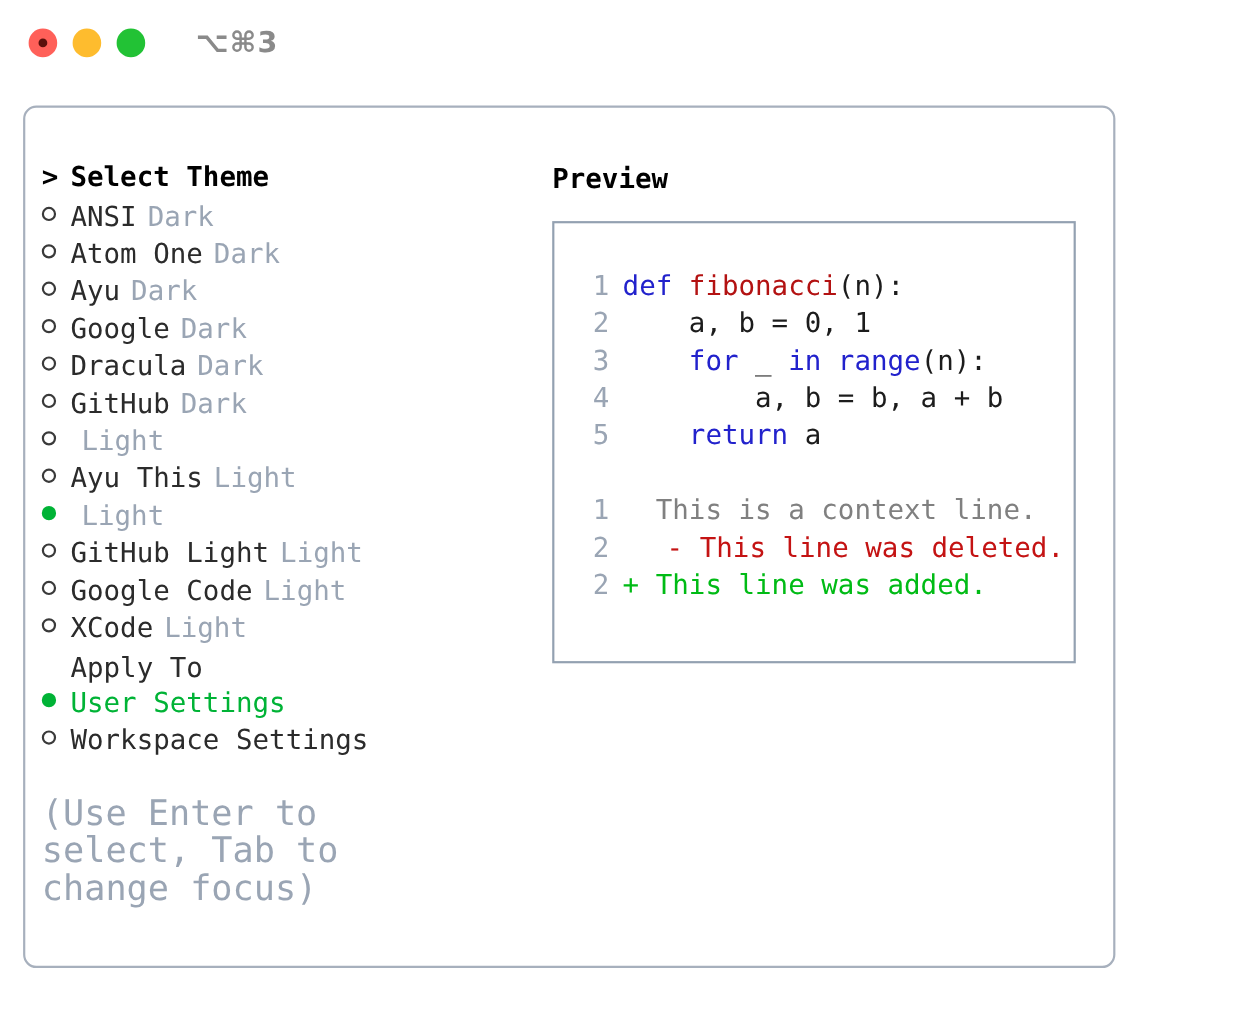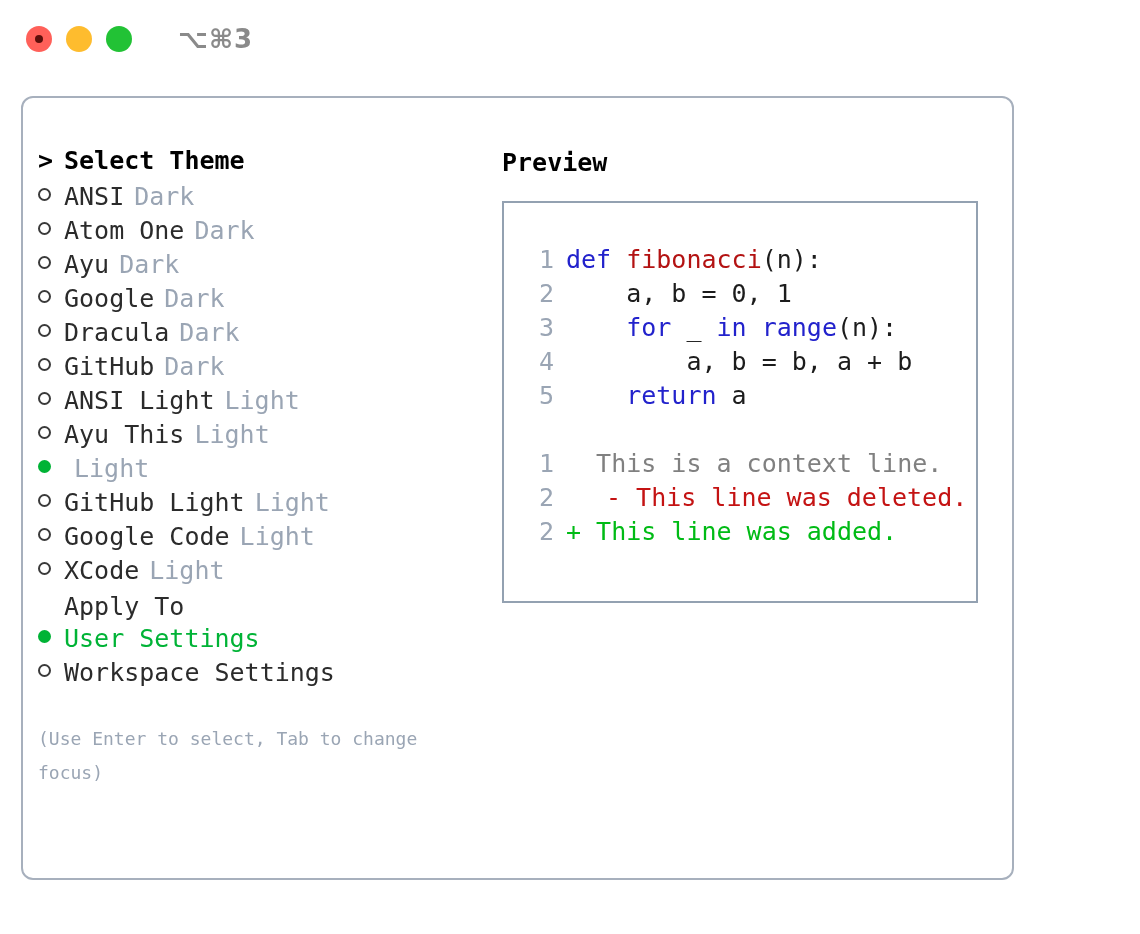--- a/index.html
+++ b/index.html
@@ -141,21 +141,21 @@
     padding-left: 26px;
     font-size: 25px;
     color: #2b2b2b;
     height: 34px;
     line-height: 34px;
     white-space: pre;
   }
 
   #hint-text {
     margin-top: 30px;
-    font-size: 18px;
+    font-size: 32px;
     line-height: 34px;
     color: #9aa5b4;
     width: 400px;
     white-space: pre-wrap;
   }
 
   
   #right-column {
     position: absolute;
     left: 479px;
@@ -229,21 +229,21 @@
           <span>Select Theme</span>
         </div>
 
         <div id="theme-list">
             <div class="row"><span class="marker"><span class="radio-dot"></span></span><span class="label-main">ANSI</span><span class="label-tag">Dark</span></div>
             <div class="row"><span class="marker"><span class="radio-dot"></span></span><span class="label-main">Atom One</span><span class="label-tag">Dark</span></div>
             <div class="row"><span class="marker"><span class="radio-dot"></span></span><span class="label-main">Ayu</span><span class="label-tag">Dark</span></div>
             <div class="row"><span class="marker"><span class="radio-dot"></span></span><span class="label-main">Google</span><span class="label-tag">Dark</span></div>
             <div class="row"><span class="marker"><span class="radio-dot"></span></span><span class="label-main">Dracula</span><span class="label-tag">Dark</span></div>
             <div class="row"><span class="marker"><span class="radio-dot"></span></span><span class="label-main">GitHub</span><span class="label-tag">Dark</span></div>
-            <div class="row"><span class="marker"><span class="radio-dot"></span></span><span class="label-main">ANSI Light</span><span class="label-tag">Light</span></div>
+            <div class="row"><span class="marker"><span class="radio-dot"></span></span><span class="label-tag">Light</span></div>
             <div class="row"><span class="marker"><span class="radio-dot"></span></span><span class="label-main">Ayu This</span><span class="label-tag">Light</span></div>
             <div class="row selected"><span class="marker"><span class="radio-dot selected"></span></span><span class="label-tag">Light</span></div>
             <div class="row"><span class="marker"><span class="radio-dot"></span></span><span class="label-main">GitHub Light</span><span class="label-tag">Light</span></div>
             <div class="row"><span class="marker"><span class="radio-dot"></span></span><span class="label-main">Google Code</span><span class="label-tag">Light</span></div>
             <div class="row"><span class="marker"><span class="radio-dot"></span></span><span class="label-main">XCode</span><span class="label-tag">Light</span></div>
           </div>
 
         <div id="apply-to-heading">Apply To</div>
 
         <div id="apply-to-list">

